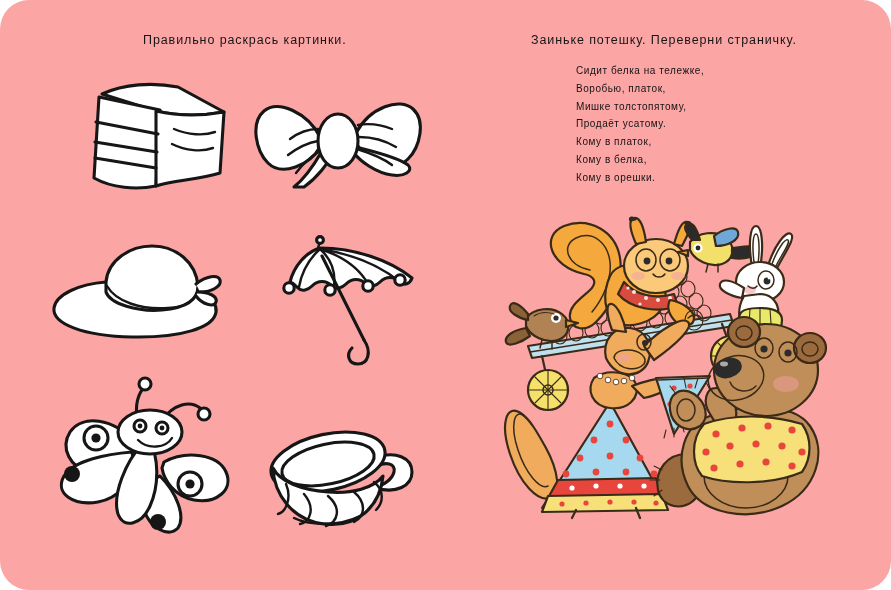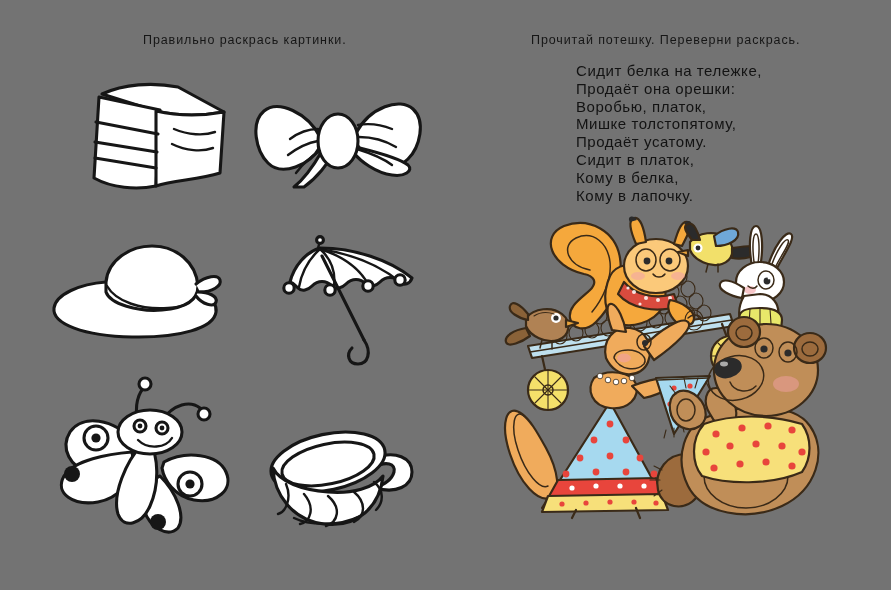--- a/index.html
+++ b/index.html
@@ -2,37 +2,37 @@
 <html lang="ru"><head>
 <meta charset="utf-8">
 <style>
   html,body{margin:0;padding:0;}
   body{
     width:891px;height:590px;
     background:#ffffff;
     font-family:"Liberation Sans","DejaVu Sans",sans-serif;
     overflow:hidden;position:relative;
   }
-  .page{position:relative;width:891px;height:590px;background:#737373;}
+  .page{position:relative;width:891px;height:590px;background:#fca5a5;border-radius:29px;}
 
   
   .heading{
     position:absolute;
     font-size:12.5px;
     letter-spacing:0.9px;
     color:#161616;
     white-space:nowrap;
   }
   #h-left{left:143px;top:33px;}
   #h-right{left:531px;top:33px;}
 
   
   #poem{
     position:absolute;left:576px;top:62px;
-    font-size:15px;
+    font-size:10px;
     line-height:17.8px;
     letter-spacing:0.55px;
     color:#131313;
     white-space:nowrap;
   }
   #poem .ln{display:block;}
 
   
   .draw{position:absolute;}
   svg{display:block;overflow:visible;}
@@ -50,31 +50,30 @@
   .o1{stroke:#3a2a18;stroke-width:1.5;fill:none;stroke-linecap:round;}
   .oT{stroke:#3a2a18;stroke-width:1.1;fill:none;stroke-linecap:round;}
 </style>
 </head>
 <body>
 
 <div class="page">
 
   <div class="heading" id="h-left">Правильно раскрась картинки.</div>
 
-  <div class="heading" id="h-right">Прочитай потешку. Переверни раскрась.</div>
+  <div class="heading" id="h-right">Заиньке потешку. Переверни страничку.</div>
 
   <div id="poem">
     <span class="ln">Сидит белка на тележке,</span>
-    <span class="ln">Продаёт она орешки:</span>
     <span class="ln">Воробью, платок,</span>
     <span class="ln">Мишке толстопятому,</span>
     <span class="ln">Продаёт усатому.</span>
-    <span class="ln">Сидит в платок,</span>
+    <span class="ln">Кому в платок,</span>
     <span class="ln">Кому в белка,</span>
-    <span class="ln">Кому в лапочку.</span>
+    <span class="ln">Кому в орешки.</span>
   </div>
 
   <div class="draw" style="left:52px;top:76px;">
     <svg width="185" height="115" viewBox="0 0 185 115">
 
       <path class="ln-art" d="M50 18 C72 8 100 6 126 11 L172 36 C150 40 126 40 104 35 Z"></path>
 
       <path class="ln-art" d="M47 21 L42 102 C60 112 84 114 104 110 L108 34 Z"></path>
       <path class="ln-art" d="M104 35 C126 40 150 40 172 36 L168 97 C146 104 122 104 104 110 Z"></path>
 

